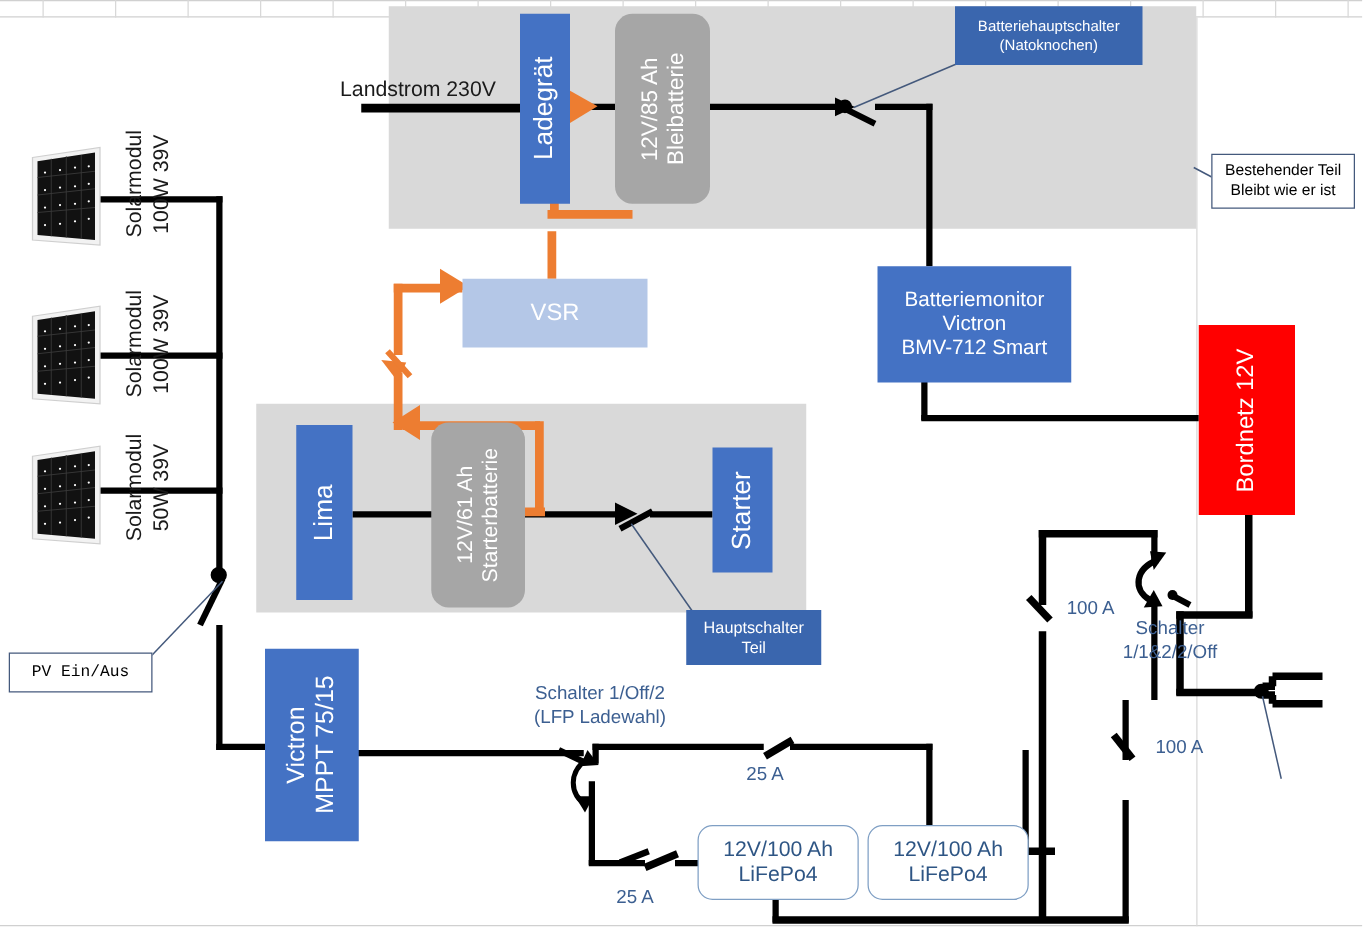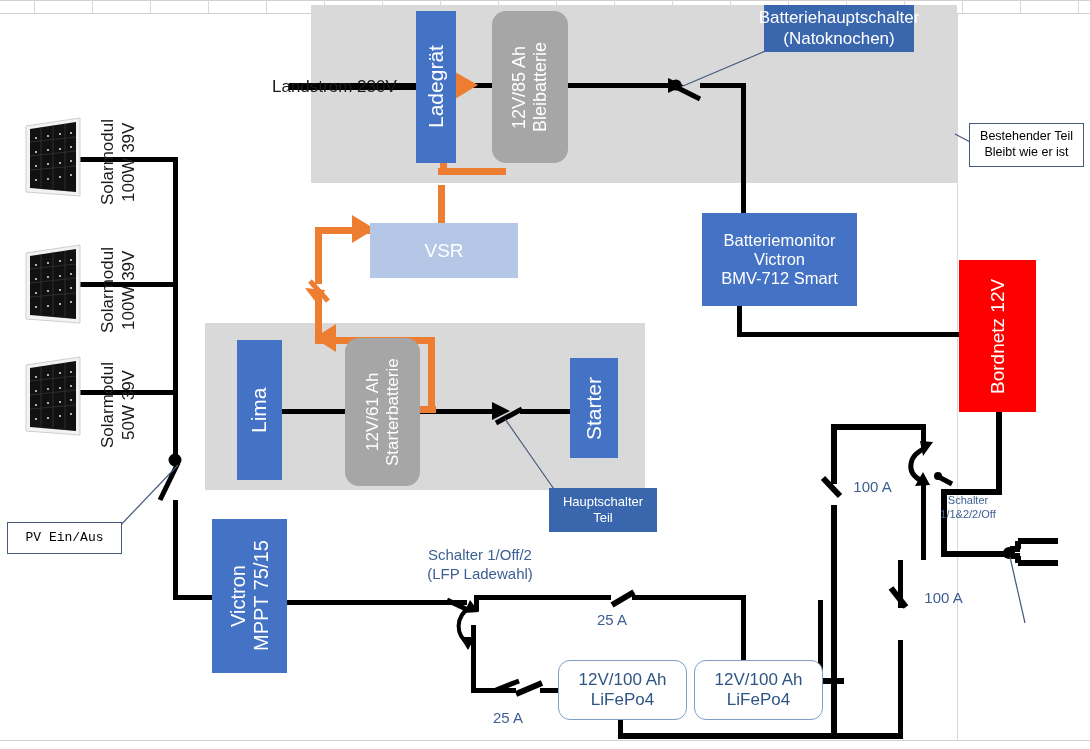--- a/index.html
+++ b/index.html
@@ -12,21 +12,21 @@
   .grayzone{position:absolute;background:#d9d9d9;}
   .bluebox{position:absolute;background:#4472c4;color:#ffffff;display:flex;align-items:center;justify-content:center;text-align:center;line-height:1.15;}
   .graybox{position:absolute;background:#a6a6a6;color:#ffffff;border-radius:14px;display:flex;align-items:center;justify-content:center;text-align:center;line-height:1.15;}
   .lightblue{position:absolute;background:#b4c7e7;color:#ffffff;display:flex;align-items:center;justify-content:center;text-align:center;}
   .redbox{position:absolute;background:#ff0000;color:#ffffff;display:flex;align-items:center;justify-content:center;text-align:center;}
   .roundbox{position:absolute;background:#ffffff;border:1.3px solid #7f9fc4;border-radius:12px;color:#2e5584;display:flex;align-items:center;justify-content:center;text-align:center;line-height:1.2;}
   .callout{position:absolute;background:#ffffff;border:1px solid #44597c;color:#000;display:flex;align-items:center;justify-content:center;text-align:center;line-height:1.25;}
   .bluecallout{position:absolute;background:#3a66ae;color:#fff;display:flex;align-items:center;justify-content:center;text-align:center;line-height:1.2;}
   .vert{writing-mode:vertical-rl;transform:rotate(180deg);}
   .lbl{position:absolute;color:#3c5f91;text-align:center;line-height:1.25;}
-  .lbl.dark{color:#1a1a1a;margin-top:15px;}
+  .lbl.dark{color:#1a1a1a;}
   .wire{position:absolute;background:#000;}
   .owire{position:absolute;background:#ed7d31;}
   .panel{position:absolute;}
   svg.ovl{position:absolute;left:0;top:0;width:1090px;height:749px;overflow:visible;}
 </style>
 </head>
 <body>
 
 <div id="stage">
 
@@ -320,21 +320,21 @@
   <div class="lbl dark" style="left:272px;top:61px;width:160px;font-size:17px;text-align:left;">Landstrom 230V</div>
 
   <div class="bluebox vert" style="left:416px;top:11px;width:40px;height:152px;font-size:21px;">
     <span>Ladegrät</span>
   </div>
 
   <div class="graybox vert" style="left:492px;top:11px;width:76px;height:152px;font-size:18px;">
     <span><span>12V/85 Ah</span><br><span>Bleibatterie</span></span>
   </div>
 
-  <div class="bluecallout" style="left:764px;top:5px;width:150px;height:47px;font-size:17px;justify-content:center;">
+  <div class="bluecallout" style="left:764px;top:5px;width:150px;height:47px;font-size:12px;justify-content:center;">
     <span>
       <span>Batteriehauptschalter</span><br><span>(Natoknochen)</span>
     </span>
   </div>
 
   <div class="callout" style="left:969px;top:123px;width:113px;height:42px;font-size:12.5px;justify-content:center;">
     <span>
       <span>Bestehender Teil</span><br><span>Bleibt wie er ist</span>
     </span>
   </div>
@@ -400,19 +400,19 @@
   </div>
   <div class="roundbox" style="left:694px;top:660px;width:127px;height:58px;font-size:17px;">
     <span>
       <span>12V/100 Ah</span><br><span>LiFePo4</span>
     </span>
   </div>
 
   <div class="lbl" style="left:845px;top:478px;width:55px;font-size:15px;">100 A</div>
   <div class="lbl" style="left:916px;top:589px;width:55px;font-size:15px;">100 A</div>
 
-  <div class="lbl" style="left:908px;top:494px;width:120px;font-size:11px;text-align:center;">
+  <div class="lbl" style="left:876px;top:494px;width:120px;font-size:15px;text-align:center;">
     <span>Schalter</span><br>
     <span>1/1&amp;2/2/Off</span>
   </div>
 
 
 </div>
 
 </body></html>

